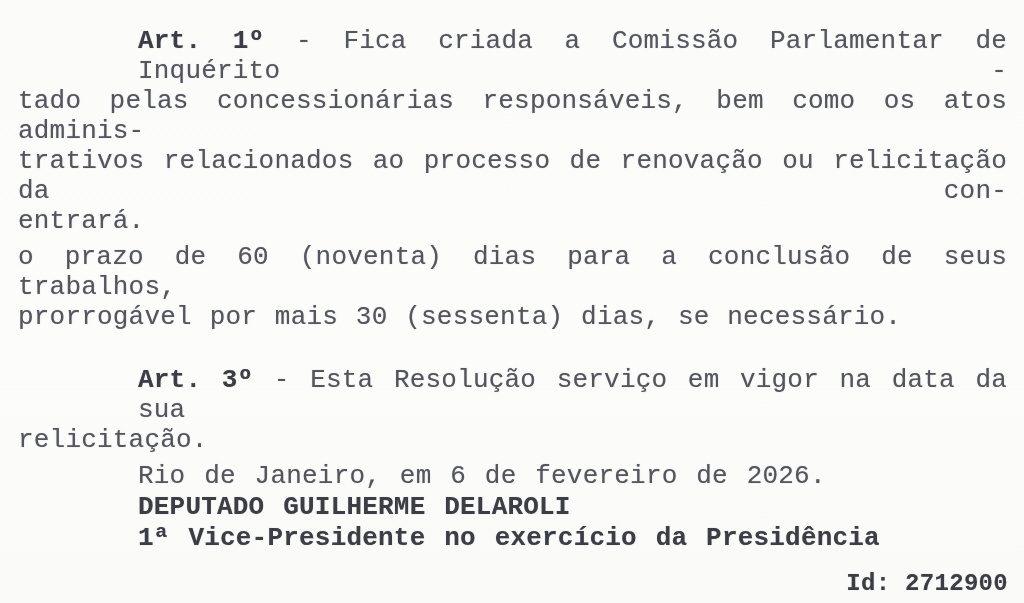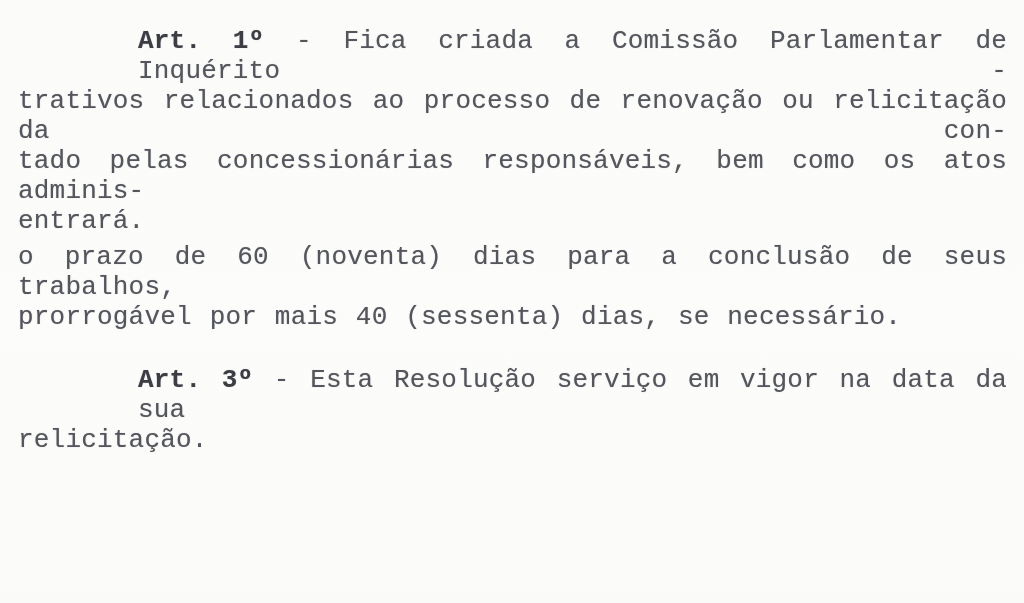--- a/index.html
+++ b/index.html
@@ -71,31 +71,37 @@
   }
 </style>
 </head>
 <body>
 
 <div class="page">
   <div class="scan">
 
     <div class="para" style="top:26px">
       <div class="line first"><span class="b">Art. 1º</span><span> - Fica criada a Comissão Parlamentar de Inquérito -</span></div>
+      <div class="line">tado pelas concessionárias responsáveis, bem como os atos adminis-</div>
       <div class="line">trativos relacionados ao processo de renovação ou relicitação da con-</div>
-      <div class="line">tado pelas concessionárias responsáveis, bem como os atos adminis-</div>
       <div class="line last">entrará.</div>
     </div>
 
     <div class="para" style="top:242px">
       <div class="line">o prazo de 60 (noventa) dias para a conclusão de seus trabalhos,</div>
-      <div class="line last">prorrogável por mais 40 (sessenta) dias, se necessário.</div>
+      <div class="line last">prorrogável por mais 30 (sessenta) dias, se necessário.</div>
     </div>
 
     <div class="para" style="top:365px">
       <div class="line first"><span class="b">Art. 3º</span><span> - Esta Resolução serviço em vigor na data da sua</span></div>
       <div class="line last">relicitação.</div>
     </div>
 
+    <div class="signature">
+      <div class="date-line">Rio de Janeiro, em 6 de fevereiro de 2026.</div>
+      <div class="name-line">DEPUTADO GUILHERME DELAROLI</div>
+      <div class="role-line">1ª Vice-Presidente no exercício da Presidência</div>
+    </div>
 
+    <div class="doc-id">Id: 2712900</div>
 
   </div>
 </div>
 
 </body></html>

